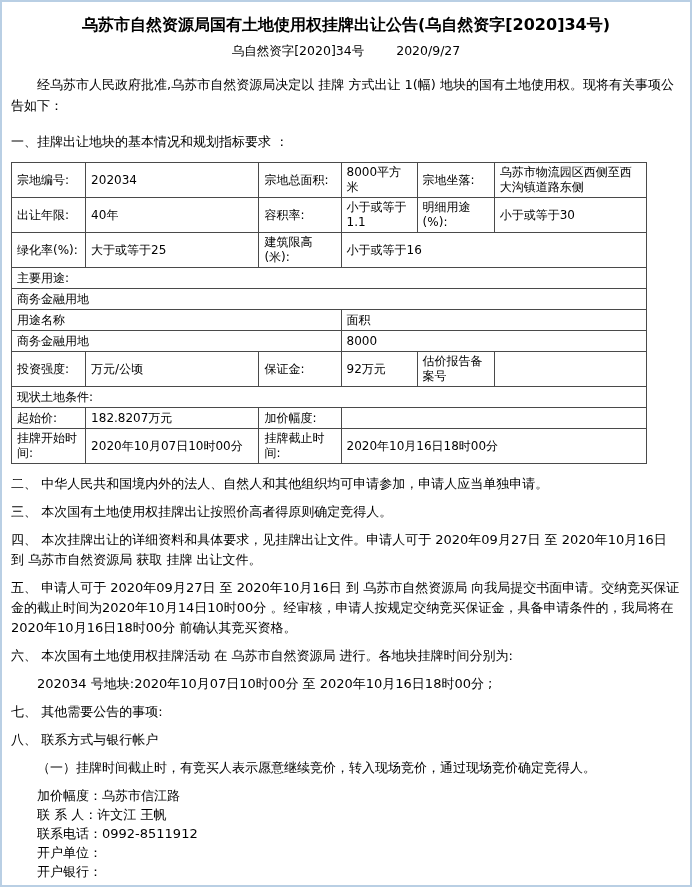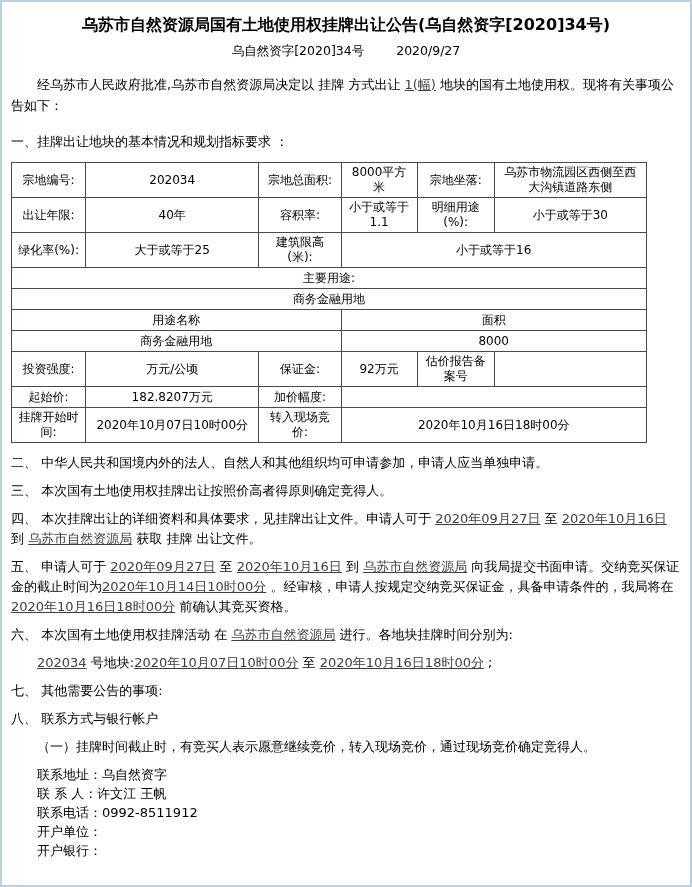--- a/index.html
+++ b/index.html
@@ -17,34 +17,34 @@
   }
   .subtitle{text-align:center;font-size:12.5px;margin-top:7px;}
   .subtitle .docno{margin-right:28px;}
   .intro{
     font-size:13px;line-height:21px;margin:14px 0 0 0;
     text-indent:2em;
   }
   .sec1-heading{font-size:13px;line-height:20px;margin:16px 0 0 0;}
   table.parcel{
     border-collapse:collapse;table-layout:fixed;
-    width:636px;margin:10px 0 0 0;text-align:center;
+    width:636px;margin:10px 0 0 0;
   }
   table.parcel td{
     border:1px solid #4a4a4a;
     font-size:12px;line-height:15px;
     padding:2px 5px;height:16px;
     word-break:break-all;overflow:hidden;
     vertical-align:middle;
   }
   .sections{margin-top:10px;}
   .para{font-size:13px;line-height:20px;margin:8px 0;}
   .para.sub{margin:0 0 8px 2em;}
   .para.contact{margin:0 0 0 2em;line-height:19px;}
-  .und,.lnk{text-decoration:underline;color:#404040;}
+  .und,.lnk{color:#000000;}
 </style>
 </head>
 <body>
 
 <div class="page">
 
   <div class="title">乌苏市自然资源局国有土地使用权挂牌出让公告(乌自然资字[2020]34号)</div>
 
   <div class="subtitle">
     <span class="docno">乌自然资字[2020]34号</span>
@@ -103,44 +103,47 @@
         </tr>
         <tr>
           <td>投资强度:</td>
           <td>万元/公顷</td>
           <td>保证金:</td>
           <td>92万元</td>
           <td>估价报告备案号</td>
           <td></td>
         </tr>
         <tr>
+          <td colspan="6">现状土地条件:</td>
+        </tr>
+        <tr>
           <td>起始价:</td>
           <td>182.8207万元</td>
           <td>加价幅度:</td>
           <td colspan="3"></td>
         </tr>
         <tr>
           <td>挂牌开始时间:</td>
           <td>2020年10月07日10时00分</td>
-          <td>转入现场竞价:</td>
+          <td>挂牌截止时间:</td>
           <td colspan="3">2020年10月16日18时00分</td>
         </tr>
       </tbody>
   </table>
 
   <div class="sections">
       <p class="para">二、 中华人民共和国境内外的法人、自然人和其他组织均可申请参加，申请人应当单独申请。</p>
       <p class="para">三、 本次国有土地使用权挂牌出让按照价高者得原则确定竞得人。</p>
       <p class="para">四、 本次挂牌出让的详细资料和具体要求，见挂牌出让文件。申请人可于 <span class="und">2020年09月27日</span> 至 <span class="und">2020年10月16日</span> 到 <span class="und">乌苏市自然资源局</span> 获取 挂牌 出让文件。</p>
       <p class="para">五、 申请人可于 <span class="und">2020年09月27日</span> 至 <span class="und">2020年10月16日</span> 到 <span class="und">乌苏市自然资源局</span> 向我局提交书面申请。交纳竞买保证金的截止时间为<span class="und">2020年10月14日10时00分</span> 。经审核，申请人按规定交纳竞买保证金，具备申请条件的，我局将在 <span class="und">2020年10月16日18时00分</span> 前确认其竞买资格。</p>
       <p class="para">六、 本次国有土地使用权挂牌活动 在 <span class="und">乌苏市自然资源局</span> 进行。各地块挂牌时间分别为:</p>
       <p class="para sub"><span class="und">202034</span> 号地块:<span class="und">2020年10月07日10时00分</span> 至 <span class="und">2020年10月16日18时00分</span> ;</p>
       <p class="para">七、 其他需要公告的事项:</p>
       <p class="para">八、 联系方式与银行帐户</p>
       <p class="para sub">（一）挂牌时间截止时，有竞买人表示愿意继续竞价，转入现场竞价，通过现场竞价确定竞得人。</p>
-      <p class="para contact">联系地址：乌自然资字</p>
+      <p class="para contact">加价幅度：乌苏市信江路</p>
       <p class="para contact">联 系 人：许文江 王帆</p>
       <p class="para contact">联系电话：0992-8511912</p>
       <p class="para contact">开户单位：</p>
       <p class="para contact">开户银行：</p>
     </div>
 
 </div>
 
 </body></html>

